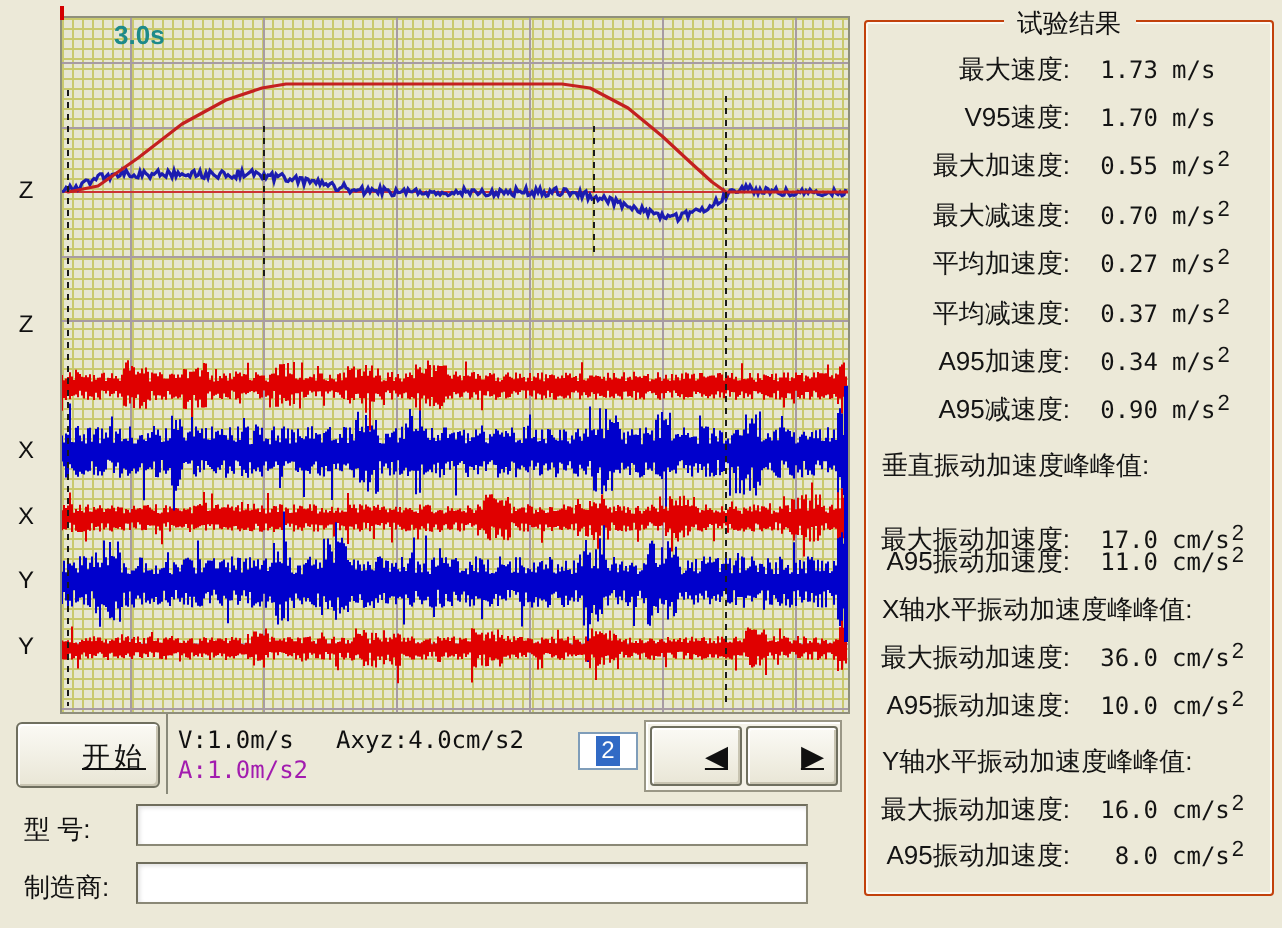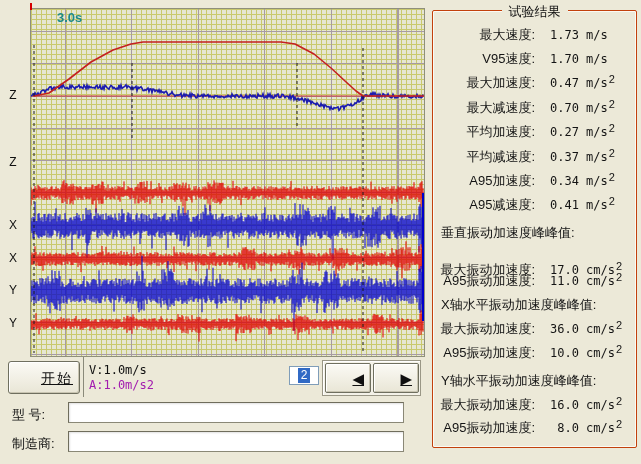--- a/index.html
+++ b/index.html
@@ -134,45 +134,46 @@
       <div class="axis-label" style="top: 218px;">X</div>
       <div class="axis-label" style="top: 251px;">X</div>
       <div class="axis-label" style="top: 283px;">Y</div>
       <div class="axis-label" style="top: 316px;">Y</div>
     </div>
 
   <div class="divider-v"></div>
   <button class="btn start-btn">开始</button>
   <div class="info-v mono">V:1.0m/s</div>
   <div class="info-a mono">A:1.0m/s2</div>
+  <div class="info-axyz mono">Axyz:4.0cm/s2</div>
 
   <div class="page-box">
     <span class="sel">2</span>
   </div>
   <div class="pager">
     <button class="btn arrow-btn arrow-prev"><span>◀</span></button>
     <button class="btn arrow-btn arrow-next"><span>▶</span></button>
   </div>
 
   <div class="form-label lbl-model">型  号:</div>
   <input class="text-input inp-model" type="text" value="" style="">
   <div class="form-label lbl-manu">制造商:</div>
   <input class="text-input inp-manu" type="text" value="" style="">
 
   <div class="groupbox">
     <div class="groupbox-title">试验结果</div>
     <div id="results-rows">
         <div class="r-row" style="top: 15px;"><span class="lab">最大速度:</span><span class="val">1.73</span><span class="unit">m/s</span></div>
         <div class="r-row" style="top: 39px;"><span class="lab">V95速度:</span><span class="val">1.70</span><span class="unit">m/s</span></div>
-        <div class="r-row" style="top: 63px;"><span class="lab">最大加速度:</span><span class="val">0.47</span><span class="unit">m/s</span><span class="sup">2</span></div>
+        <div class="r-row" style="top: 63px;"><span class="lab">最大加速度:</span><span class="val">0.55</span><span class="unit">m/s</span><span class="sup">2</span></div>
         <div class="r-row" style="top: 88px;"><span class="lab">最大减速度:</span><span class="val">0.70</span><span class="unit">m/s</span><span class="sup">2</span></div>
         <div class="r-row" style="top: 112px;"><span class="lab">平均加速度:</span><span class="val">0.27</span><span class="unit">m/s</span><span class="sup">2</span></div>
         <div class="r-row" style="top: 137px;"><span class="lab">平均减速度:</span><span class="val">0.37</span><span class="unit">m/s</span><span class="sup">2</span></div>
         <div class="r-row" style="top: 161px;"><span class="lab">A95加速度:</span><span class="val">0.34</span><span class="unit">m/s</span><span class="sup">2</span></div>
-        <div class="r-row" style="top: 185px;"><span class="lab">A95减速度:</span><span class="val">0.41</span><span class="unit">m/s</span><span class="sup">2</span></div>
+        <div class="r-row" style="top: 185px;"><span class="lab">A95减速度:</span><span class="val">0.90</span><span class="unit">m/s</span><span class="sup">2</span></div>
         <div class="r-header" style="top: 213px;">垂直振动加速度峰峰值:</div>
         <div class="r-row" style="top: 250px;"><span class="lab">最大振动加速度:</span><span class="val">17.0</span><span class="unit">cm/s</span><span class="sup">2</span></div>
         <div class="r-row" style="top: 261px;"><span class="lab">A95振动加速度:</span><span class="val">11.0</span><span class="unit">cm/s</span><span class="sup">2</span></div>
         <div class="r-header" style="top: 285px;">X轴水平振动加速度峰峰值:</div>
         <div class="r-row" style="top: 309px;"><span class="lab">最大振动加速度:</span><span class="val">36.0</span><span class="unit">cm/s</span><span class="sup">2</span></div>
         <div class="r-row" style="top: 333px;"><span class="lab">A95振动加速度:</span><span class="val">10.0</span><span class="unit">cm/s</span><span class="sup">2</span></div>
         <div class="r-header" style="top: 361px;">Y轴水平振动加速度峰峰值:</div>
         <div class="r-row" style="top: 385px;"><span class="lab">最大振动加速度:</span><span class="val">16.0</span><span class="unit">cm/s</span><span class="sup">2</span></div>
         <div class="r-row" style="top: 408px;"><span class="lab">A95振动加速度:</span><span class="val">8.0</span><span class="unit">cm/s</span><span class="sup">2</span></div>
       </div>

